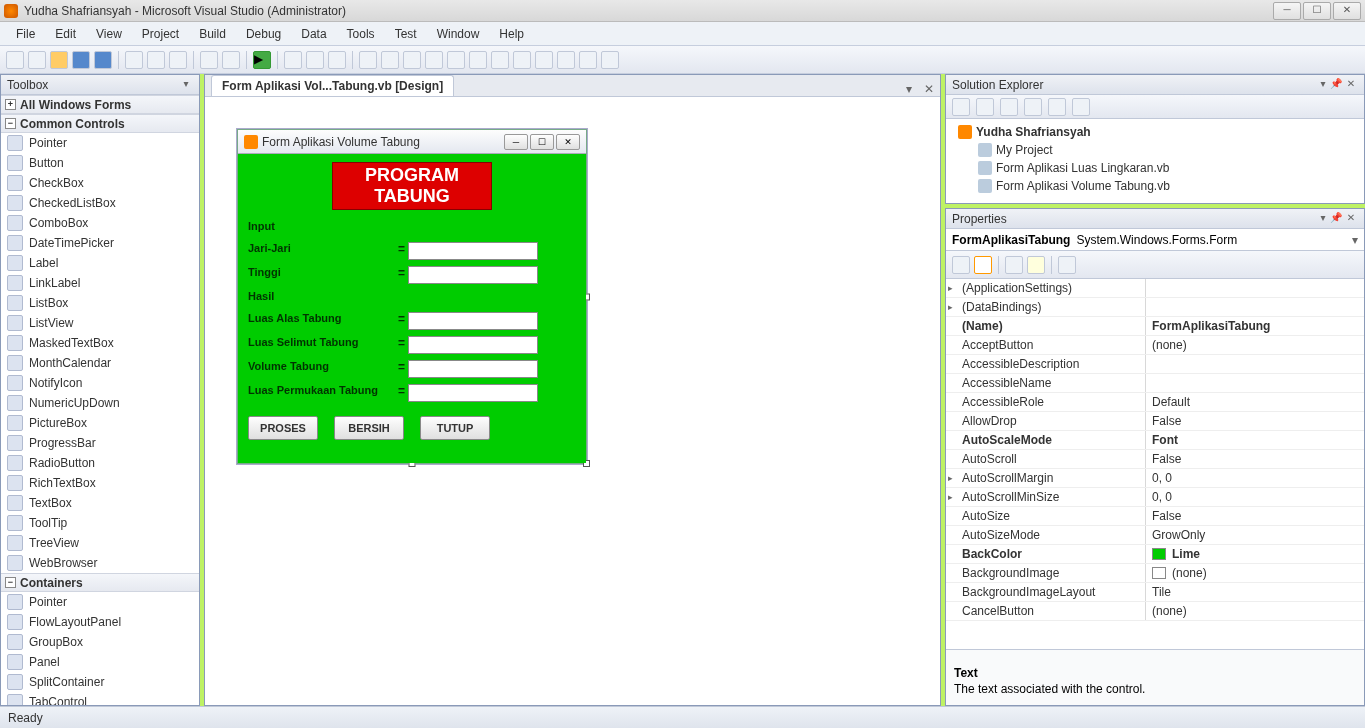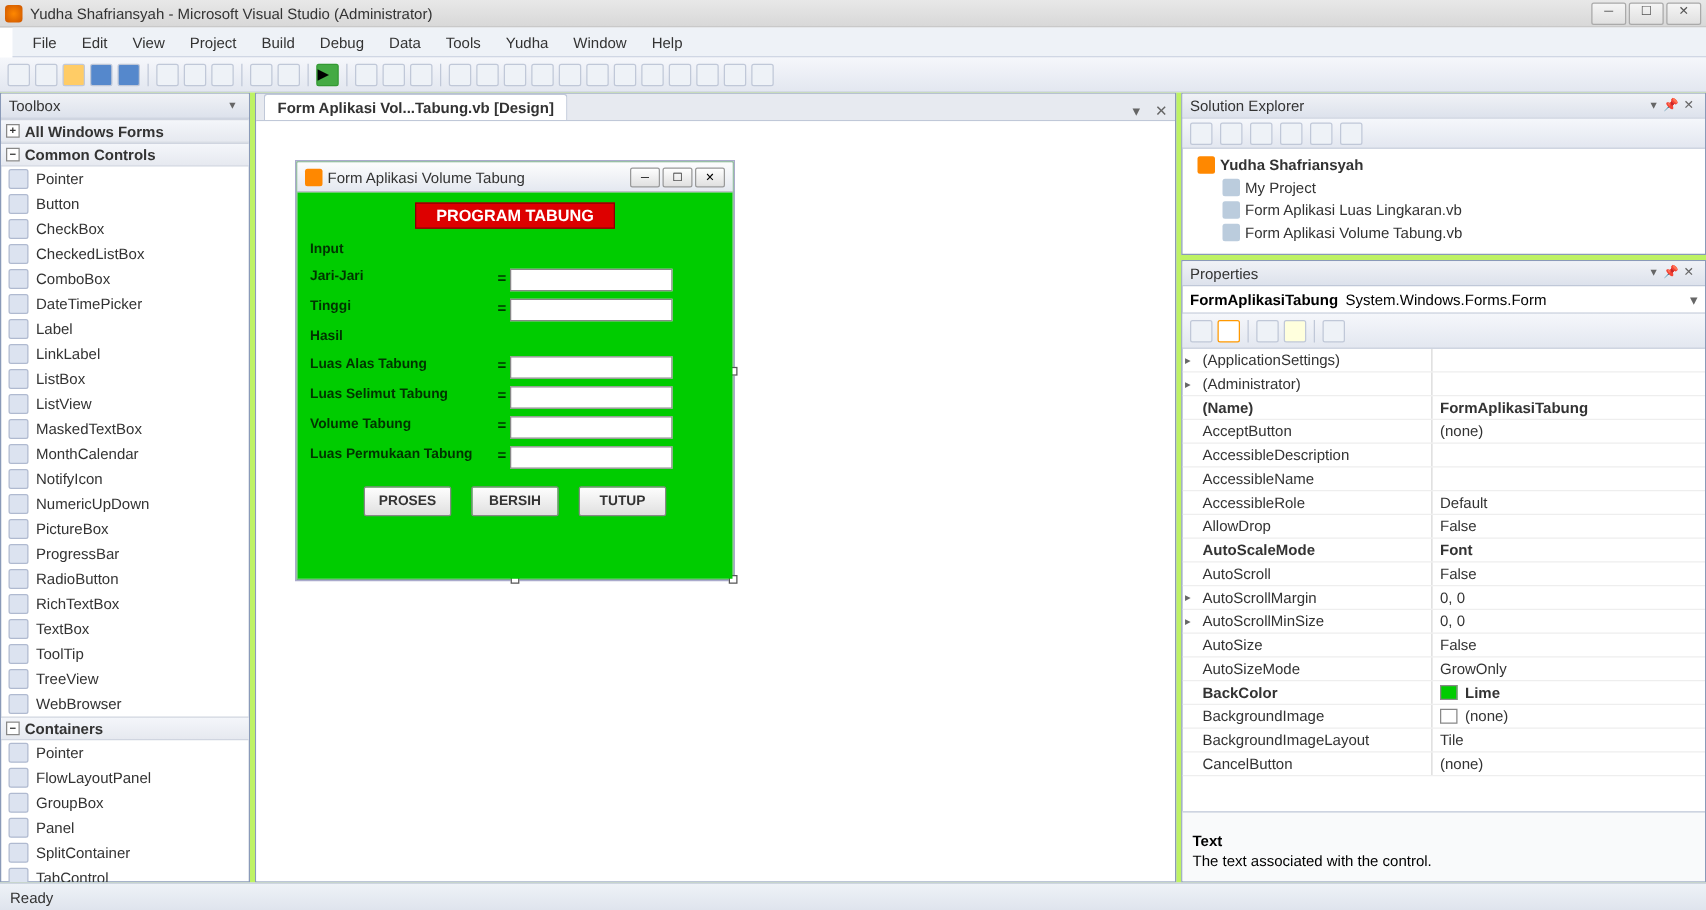--- a/index.html
+++ b/index.html
@@ -6,21 +6,21 @@
 body { width: 1365px; height: 728px; background: #fff; overflow: hidden; display: flex; flex-direction: column; }
 
 
 .titlebar { height: 22px; background: linear-gradient(#e8e8e8, #d8d8d8); display: flex; align-items: center; padding: 0 4px; border-bottom: 1px solid #bbb; }
 .titlebar .icon { width: 14px; height: 14px; margin-right: 6px; }
 .titlebar .title { flex: 1; color: #333; }
 .winbtns { display: flex; gap: 2px; }
 .winbtn { width: 28px; height: 18px; background: linear-gradient(#f5f5f5,#e0e0e0); border: 1px solid #aaa; border-radius: 2px; text-align: center; line-height: 14px; font-size: 10px; color: #555; }
 
 
-.menubar { height: 24px; background: #eef2f7; display: flex; align-items: center; padding: 0 6px; border-bottom: 1px solid #c6cede; margin-left: 10px; }
+.menubar { height: 24px; background: #eef2f7; display: flex; align-items: center; padding: 0 6px; border-bottom: 1px solid #c6cede; }
 .menubar span { padding: 3px 10px; color: #333; }
 
 
 .toolbar { height: 28px; background: linear-gradient(#f5f7fb,#e3e7f0); display: flex; align-items: center; padding: 0 6px; gap: 4px; border-bottom: 1px solid #c6cede; }
 .tbtn { width: 18px; height: 18px; background: #eef2f7; border: 1px solid #c0c8d8; border-radius: 2px; }
 .tsep { width: 1px; height: 18px; background: #c0c8d8; margin: 0 2px; }
 .tgreen { background: #4a4; border-color: #393; }
 
 
 .workarea { flex: 1; display: flex; background: #bef264; overflow: hidden; }
@@ -46,27 +46,27 @@
 .form-outer { width: 350px; height: 335px; border: 1px solid #7a8; position: relative; box-shadow: 0 0 0 1px #aac; }
 .handle { width: 7px; height: 7px; background: #fff; border: 1px solid #555; position: absolute; }
 .h-r { right: -4px; top: 50%; transform: translateY(-50%); }
 .h-b { bottom: -4px; left: 50%; transform: translateX(-50%); }
 .h-br { right: -4px; bottom: -4px; }
 .form-title { height: 24px; background: linear-gradient(#fdfdfd,#e4e8f0); border-bottom: 1px solid #aab; display: flex; align-items: center; padding: 0 6px; }
 .form-title .ficon { width: 14px; height: 14px; background: #f80; margin-right: 4px; border-radius: 2px; }
 .form-title .ftxt { flex: 1; color: #333; }
 .form-title .fbtn { width: 24px; height: 16px; border: 1px solid #999; background: linear-gradient(#fefefe,#e0e0e0); margin-left: 2px; text-align: center; font-size: 9px; line-height: 14px; border-radius: 2px; }
 .form-body { background: #00cc00; height: calc(100% - 24px); padding: 8px 10px; position: relative; }
-.prog-title { background: #d00; color: #fff; font-weight: bold; font-size: 13px; text-align: center; width: 160px; margin: 0 auto 10px; padding: 2px 0; border: 1px solid #800; }
+.prog-title { background: #d00; color: #fff; font-weight: bold; font-size: 18px; text-align: center; width: 160px; margin: 0 auto 10px; padding: 2px 0; border: 1px solid #800; }
 .sect { font-weight: bold; color: #003300; margin: 6px 0 10px; font-size: 11px; }
 .row { display: flex; align-items: flex-start; margin-bottom: 6px; }
 .row .lbl { width: 150px; color: #003300; font-weight: bold; font-size: 11px; }
 .row .eq { width: 10px; color: #003300; font-weight: bold; }
 .row .inp { width: 130px; height: 18px; background: #fff; border: 1px solid #888; }
-.btnrow { display: flex; justify-content: center; gap: 16px; margin-top: 14px; }
+.btnrow { display: flex; justify-content: flex-start; gap: 16px; margin-top: 14px; }
 .fbbtn { width: 70px; height: 24px; background: linear-gradient(#fefefe,#e0e0e0); border: 1px solid #888; font-weight: bold; font-size: 11px; color: #333; text-align: center; line-height: 22px; border-radius: 2px; }
 
 
 .rightcol { width: 420px; display: flex; flex-direction: column; margin-left: 4px; gap: 4px; }
 .solexp { height: 130px; background: #fff; border: 1px solid #8a9ab8; display: flex; flex-direction: column; }
 .solexp-tb { height: 24px; background: linear-gradient(#f5f7fb,#e3e7f0); border-bottom: 1px solid #c0c8d8; display: flex; align-items: center; padding: 0 6px; gap: 6px; }
 .soltree { flex: 1; padding: 4px 8px; overflow: auto; }
 .node { display: flex; align-items: center; height: 18px; padding-left: 4px; }
 .node .nicon { width: 14px; height: 14px; margin-right: 4px; background: #f80; border-radius: 2px; }
 .node.child { padding-left: 24px; }
@@ -111,21 +111,21 @@
 
 <div class="menubar" id="menubar">
     <span>File</span>
     <span>Edit</span>
     <span>View</span>
     <span>Project</span>
     <span>Build</span>
     <span>Debug</span>
     <span>Data</span>
     <span>Tools</span>
-    <span>Yudha</span>
+    <span>Test</span>
     <span>Window</span>
     <span>Help</span>
   </div>
 
 <div class="toolbar">
   <div class="tbtn"></div>
   <div class="tbtn"></div>
   <div class="tbtn" style="background:#fc6;"></div>
   <div class="tbtn" style="background:#58c;"></div>
   <div class="tbtn" style="background:#58c;"></div>
@@ -422,21 +422,21 @@
         <div class="tbtn"></div>
       </div>
       <div class="props-grid" id="propsgrid">
           <div class="prow">
             <div class="pk expand">(ApplicationSettings)</div>
             <div class="pv">
               <span></span>
             </div>
           </div>
           <div class="prow">
-            <div class="pk expand">(Administrator)</div>
+            <div class="pk expand">(DataBindings)</div>
             <div class="pv">
               <span></span>
             </div>
           </div>
           <div class="prow bold">
             <div class="pk">(Name)</div>
             <div class="pv">
               <span>FormAplikasiTabung</span>
             </div>
           </div>

